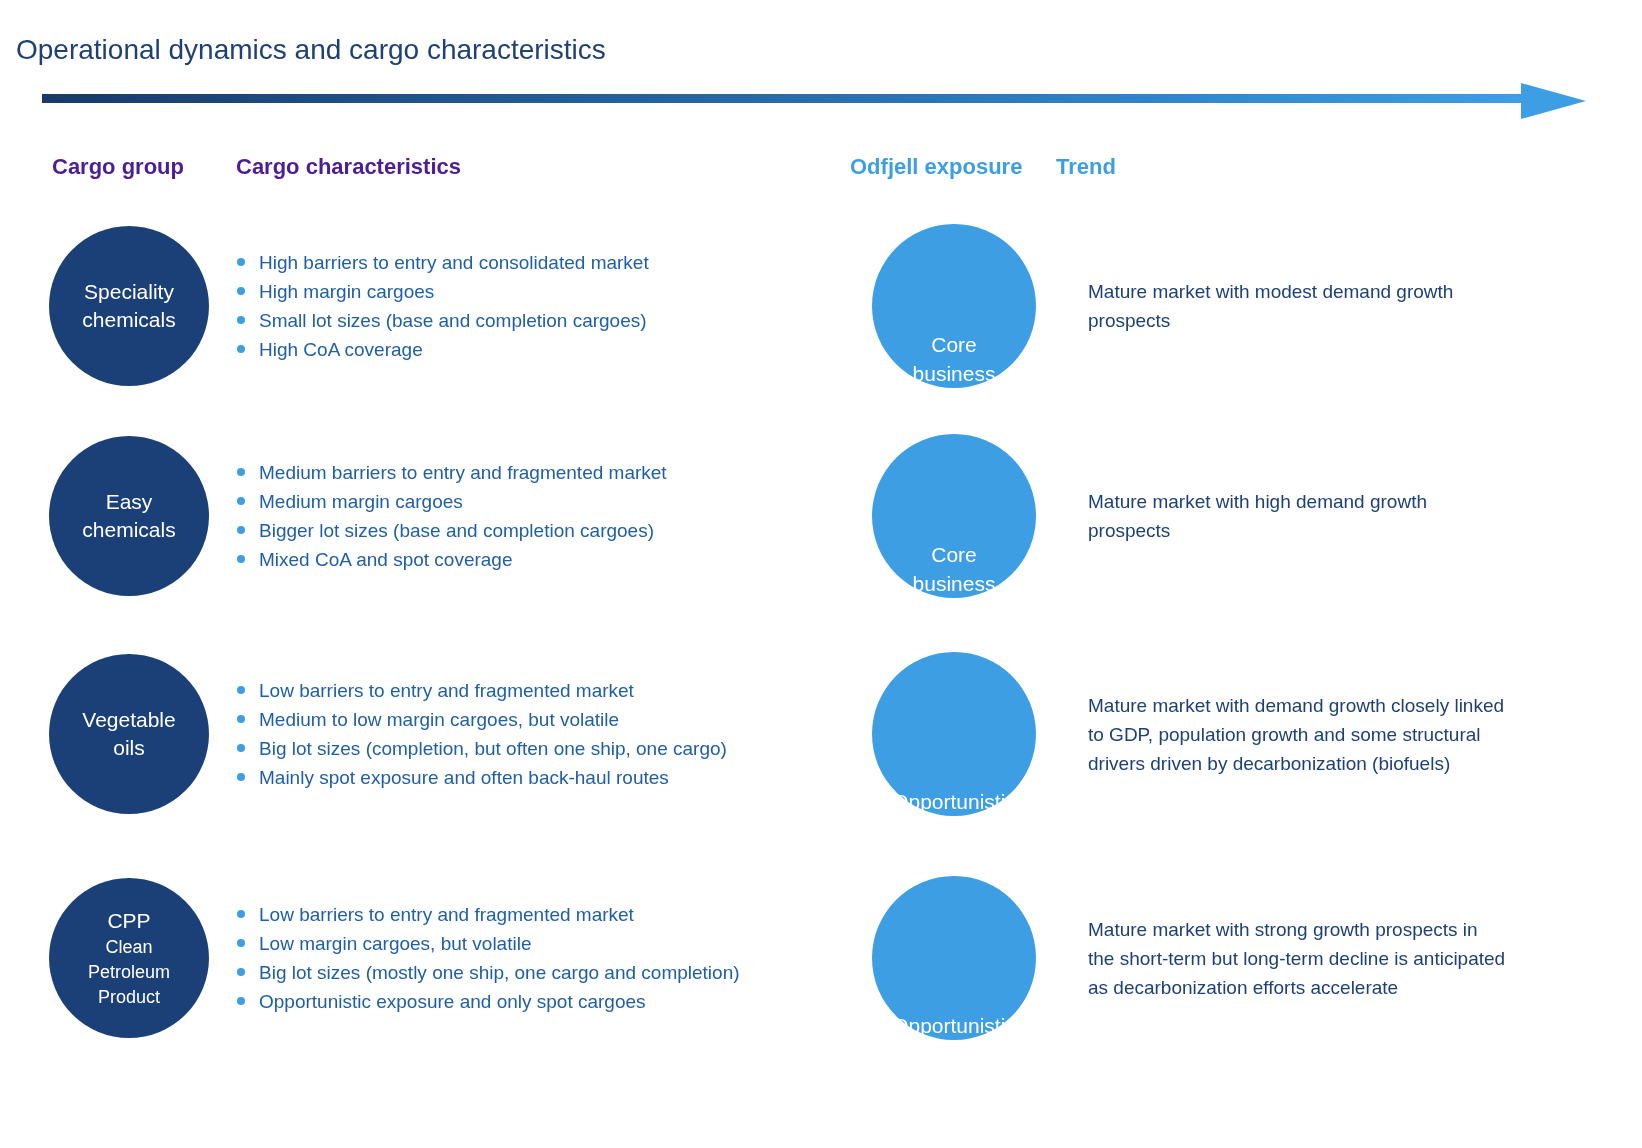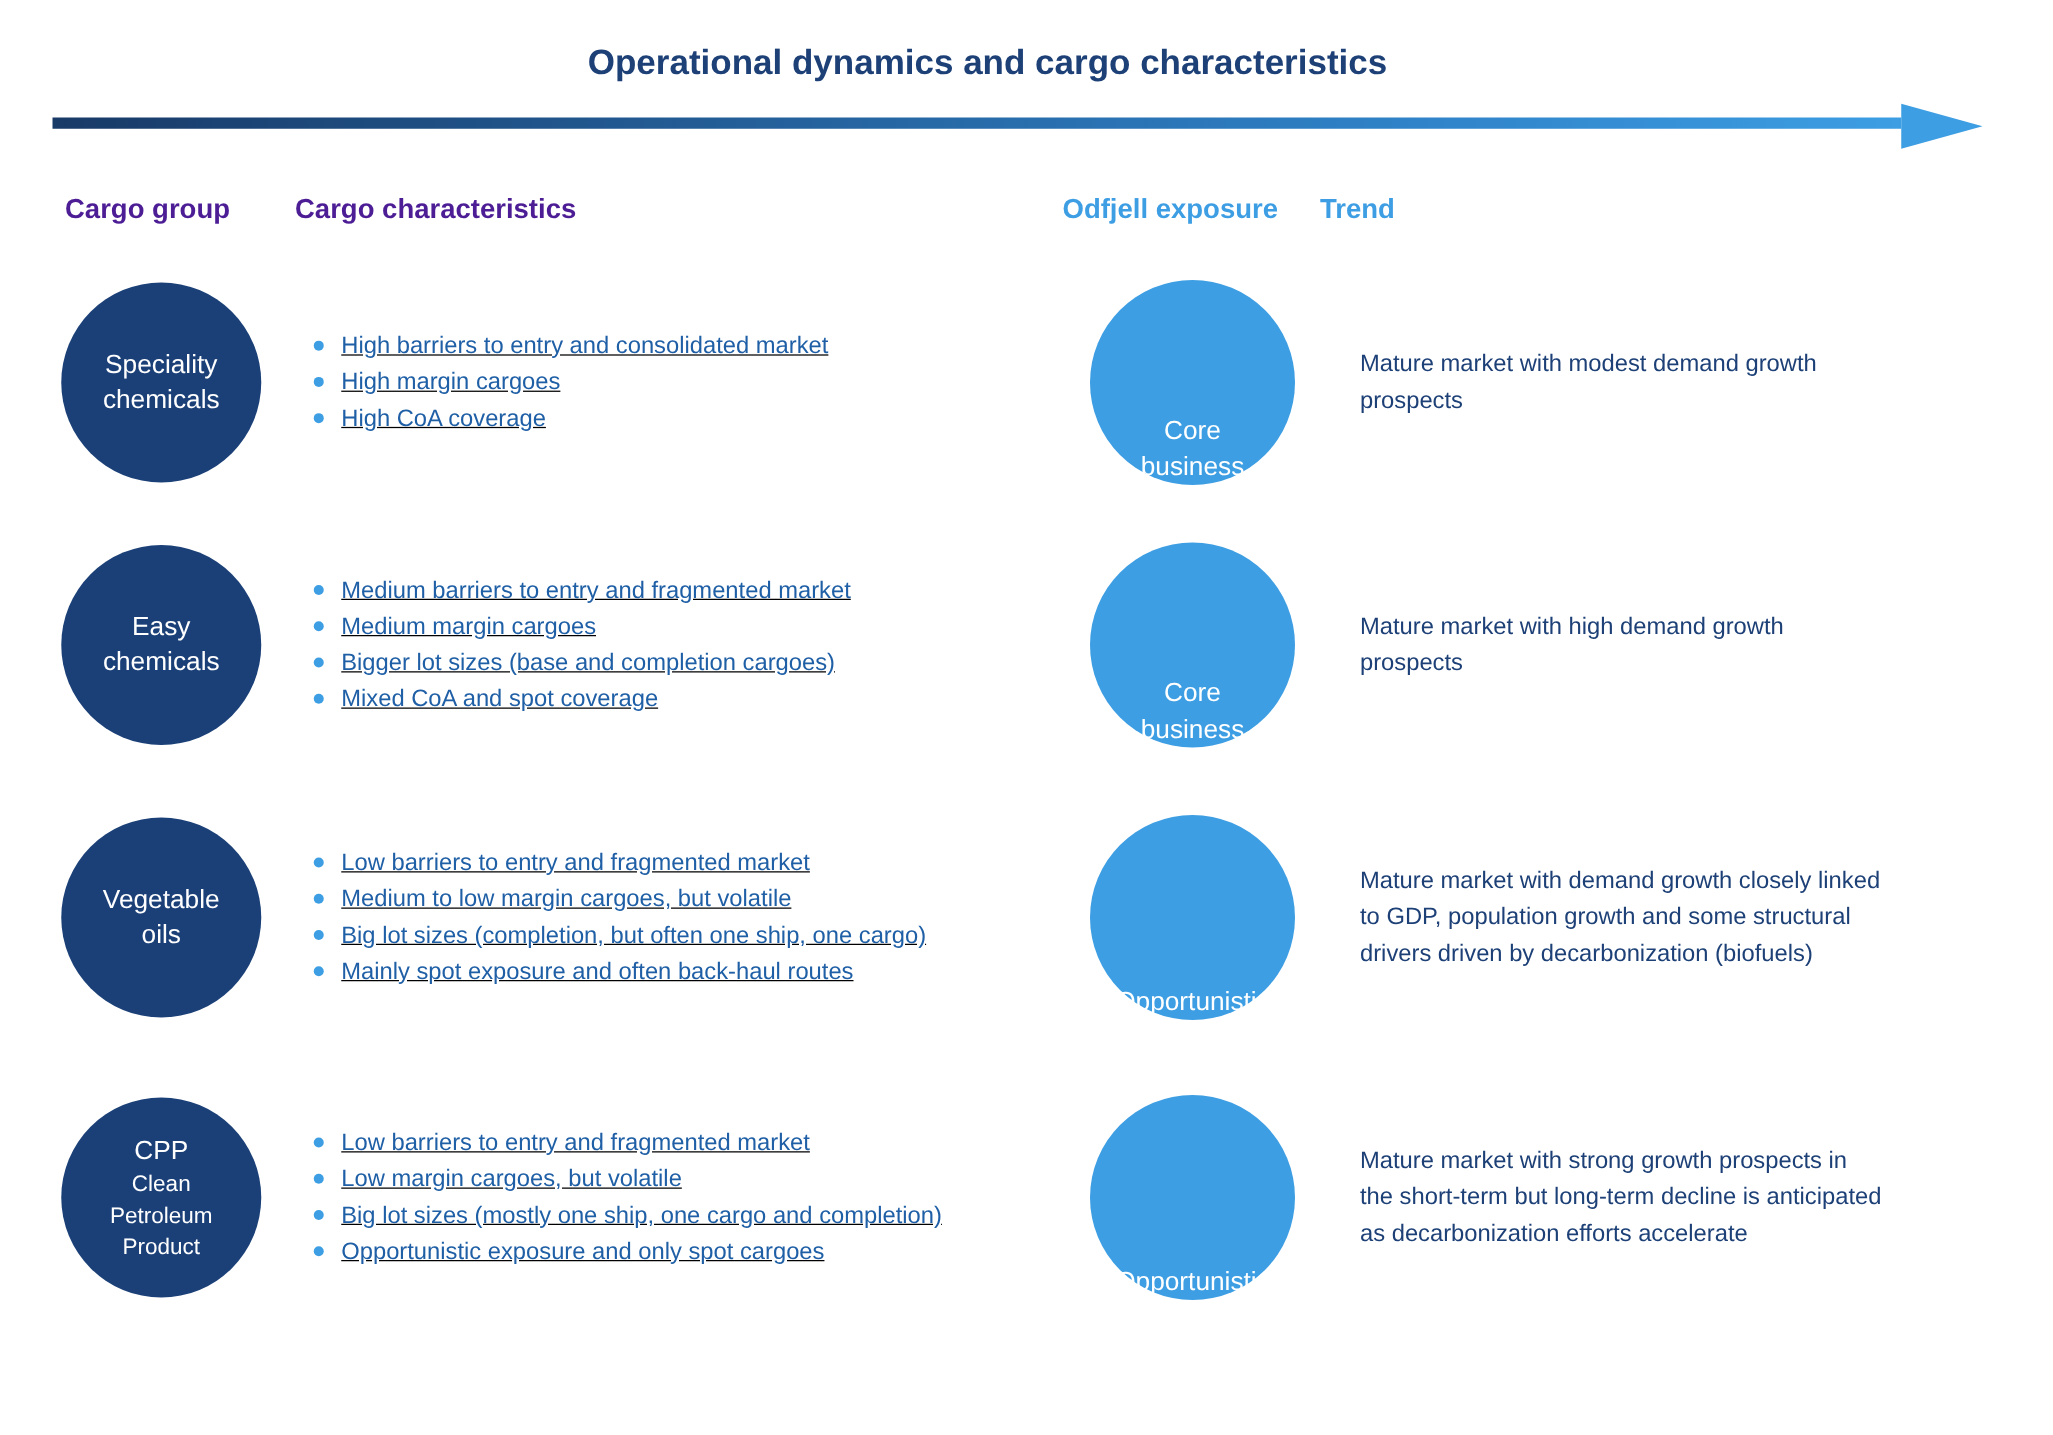--- a/index.html
+++ b/index.html
@@ -6,24 +6,23 @@
   .canvas {
     position:relative;
     width:1642px;
     height:1148px;
     background:#ffffff;
     font-family:"Liberation Sans", sans-serif;
     overflow:hidden;
   }
   .title {
     position:absolute;
-    top:34px; left:0; width:1580px;
-    text-align:center;
+    top:34px; left:16px; width:1580px;
     font-size:28px;
-    font-weight:700;
+    font-weight:400;
     color:#1D4077;
     margin:0;
   }
   .arrow-shaft {
     position:absolute;
     left:42px; top:94px;
     width:1479px; height:9px;
     background:linear-gradient(90deg,#183A67 0%,#2E7FC4 70%,#3D9EE3 100%);
   }
   .arrow-head {
@@ -59,27 +58,26 @@
     flex-direction:column;
     justify-content:center;
     text-align:center;
   }
   .group-name { font-size:21px; line-height:28px; white-space:pre-line; }
   .group-sub  { font-size:18px; line-height:25px; white-space:pre-line; }
   .group-sub:empty { display:none; }
 
   .bullets {
     position:absolute;
-    left:251px;
+    left:237px;
     top:50%;
     transform:translateY(-50%);
     list-style:none;
     margin:0; padding:0;
     width:600px;
-    text-decoration:underline;
   }
   .bullets li {
     display:flex;
     align-items:flex-start;
     font-size:19px;
     line-height:29px;
     color:#1F5FA6;
   }
   .dot {
     flex:0 0 8px;
@@ -141,20 +139,24 @@
       <li>
           <span class="dot"></span>
           <span>High barriers to entry and consolidated market</span>
         </li>
       <li>
           <span class="dot"></span>
           <span>High margin cargoes</span>
         </li>
       <li>
           <span class="dot"></span>
+          <span>Small lot sizes (base and completion cargoes)</span>
+        </li>
+      <li>
+          <span class="dot"></span>
           <span>High CoA coverage</span>
         </li>
     </ul>
     <div class="exposure-circle">
       <span>Core
 business</span>
     </div>
     <p class="trend">Mature market with modest demand growth
 prospects</p>
   </section>

